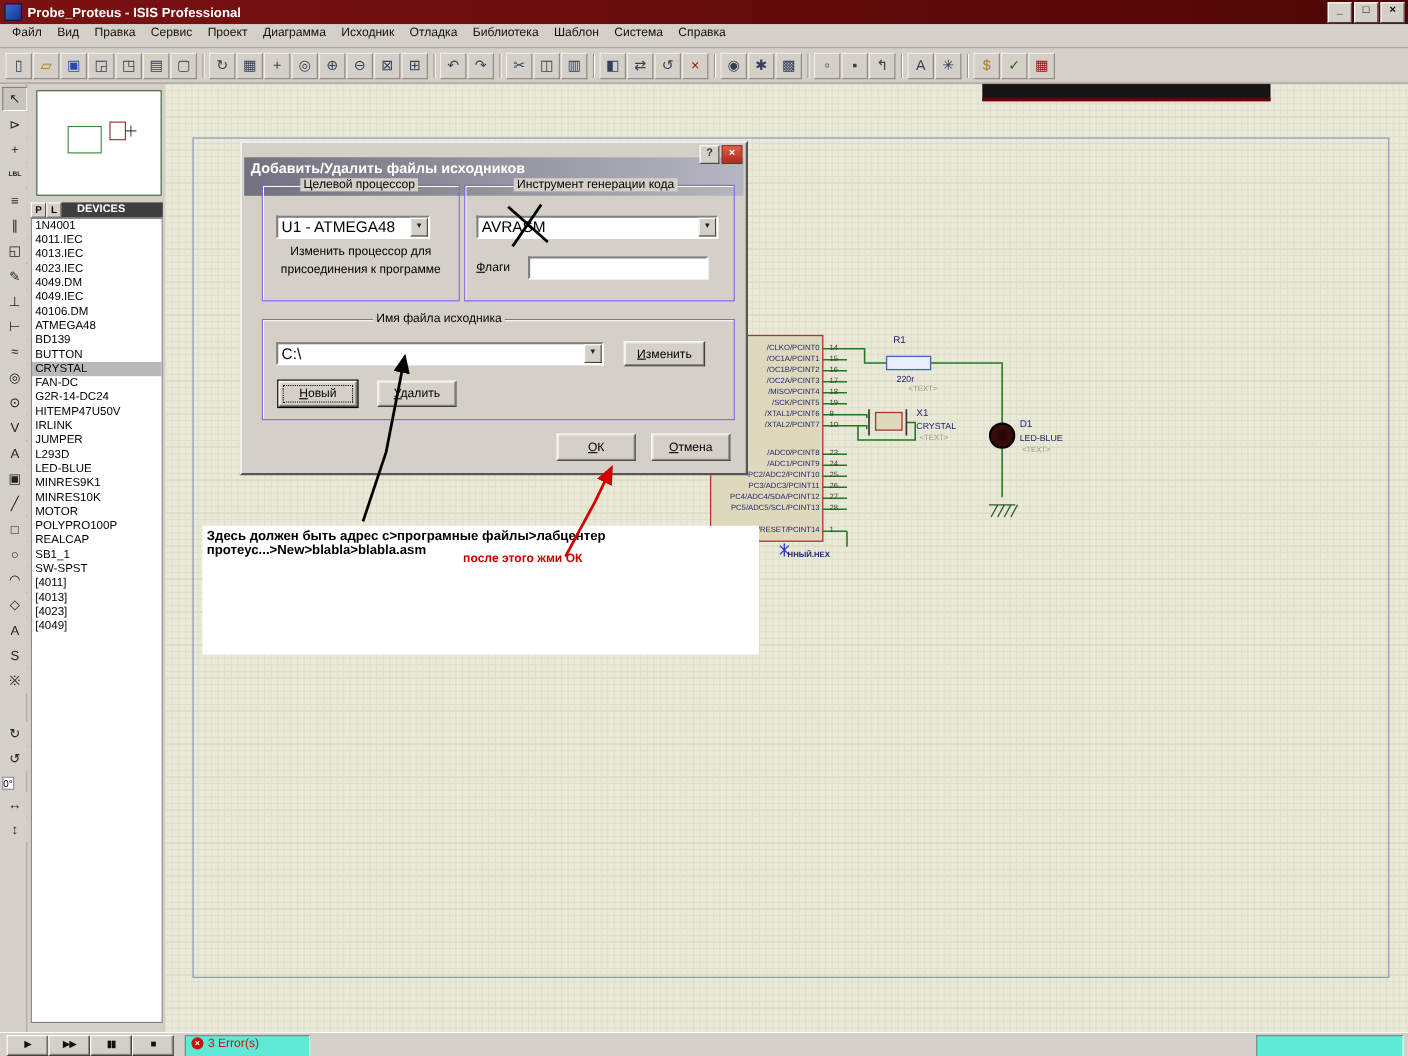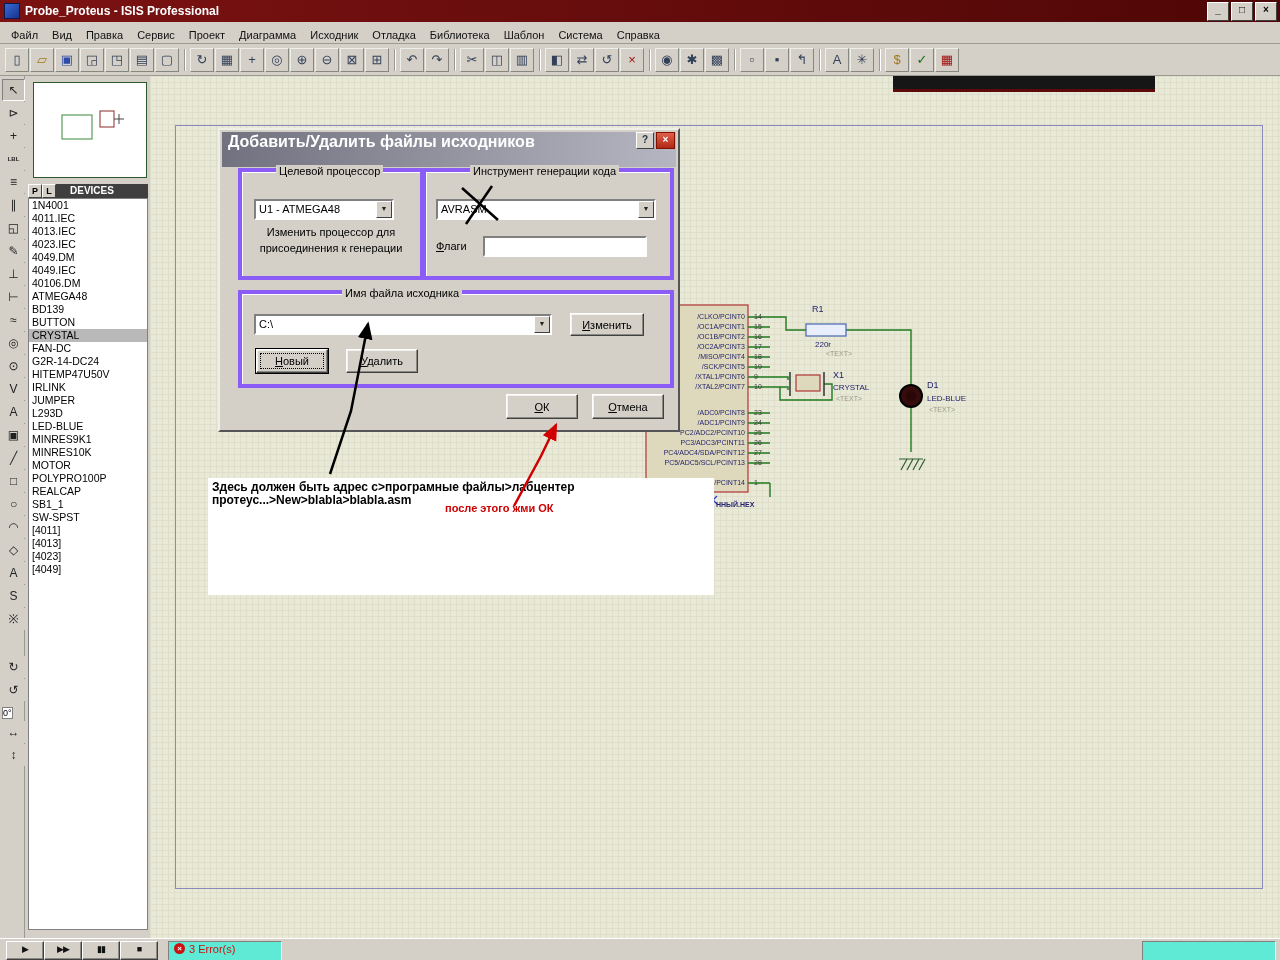--- a/index.html
+++ b/index.html
@@ -9,21 +9,21 @@
   .titlebar{position:absolute;left:0;top:0;width:100%;height:22px;
             background:linear-gradient(90deg,#7c1212,#4f0606);display:flex;align-items:center;color:#fff;z-index:60;}
   .app-icon{width:14px;height:14px;margin:0 5px 0 4px;background:linear-gradient(135deg,#3a6ad4,#16348c);
             border:1px solid #0a1a50;flex:none;}
   .title-text{font-size:12px;font-weight:bold;white-space:nowrap;}
   .win-controls{position:absolute;right:3px;top:2px;display:flex;gap:2px;}
   .win-btn{width:20px;height:17px;background:#d4d0c8;border:1px solid;border-color:#fff #404040 #404040 #fff;
            font-size:10px;line-height:14px;text-align:center;color:#000;font-weight:bold;}
   
   .menubar{position:absolute;top:22px;left:0;height:22px;width:100%;background:#d4d0c8;
-           border-bottom:1px solid #9a9a92;display:flex;align-items:flex-end;padding-left:4px;box-sizing:border-box;z-index:60;}
+           border-bottom:1px solid #9a9a92;display:flex;align-items:flex-start;padding-left:4px;box-sizing:border-box;z-index:60;}
   .menu-item{font-size:11px;padding:2px 7px;color:#111;white-space:nowrap;}
   .toolbar{position:absolute;top:44px;left:0;height:32px;width:100%;background:#d4d0c8;
            border-bottom:1px solid #9a9a92;display:flex;align-items:center;padding-left:5px;box-sizing:border-box;z-index:60;}
   .tbtn{width:22px;height:22px;margin-right:1px;background:#d4d0c8;border:1px solid;border-color:#efefea #87877f #87877f #efefea;
         display:flex;align-items:center;justify-content:center;flex:none;}
   .tbtn .g{font-style:normal;font-size:13px;line-height:13px;color:#33405a;}
   .tbtn .c-y{color:#a07818;} .tbtn .c-b{color:#2a4ba8;} .tbtn .c-r{color:#a01010;} .tbtn .c-g{color:#157015;}
   .tsep{width:0;height:22px;margin:0 4px;border-left:1px solid #9a9a92;border-right:1px solid #fff;flex:none;}
   
   .toolcol{position:absolute;left:0;top:76px;width:25px;bottom:22px;background:#d4d0c8;
@@ -61,45 +61,45 @@
   .pin-num{display:inline-block;margin-left:9px;color:#3a3a3a;}
   .slabel{position:absolute;z-index:6;font-size:8px;color:#23236e;white-space:nowrap;}
   .slabel.ref{font-size:9px;}
   .slabel.gray{color:#9a9a8a;font-size:7px;}
   .hexlabel{position:absolute;z-index:6;font-size:7px;font-weight:bold;color:#23236e;}
   .artifact{position:absolute;left:893px;top:76px;width:262px;height:13px;background:#161616;
             border-bottom:3px solid #5d0a0a;z-index:7;}
   
   .dialog{position:absolute;left:218px;top:128px;width:462px;height:304px;background:#d4d0c8;
           border:2px solid;border-color:#efefea #555 #555 #efefea;z-index:20;box-sizing:border-box;}
-  .dlg-title{position:absolute;left:2px;top:2px;right:2px;height:35px;
-             background:linear-gradient(90deg,#71717f,#b6b6c2);color:#fff;font-weight:bold;font-size:16px;
+  .dlg-title{position:absolute;left:2px;top:13px;right:2px;height:35px;
+             background:linear-gradient(90deg,#71717f,#b6b6c2);color:#fff;font-weight:bold;font-size:13px;
              line-height:20px;padding-left:6px;box-sizing:border-box;}
   .dlg-help{position:absolute;right:24px;top:2px;width:16px;height:15px;background:#d4d0c8;
             border:1px solid;border-color:#fff #404040 #404040 #fff;font-size:10px;font-weight:bold;color:#234;
             text-align:center;line-height:14px;}
   .dlg-close{position:absolute;right:3px;top:2px;width:17px;height:15px;
              background:linear-gradient(#e0604a,#b02818);border:1px solid #801000;color:#fff;font-weight:bold;
              font-size:10px;line-height:13px;text-align:center;}
-  .group{position:absolute;border:4px solid #8b5cf6;box-shadow:inset 1px 1px 0 #fff;}
+  .group{position:absolute;border:1px solid #8b5cf6;box-shadow:inset 1px 1px 0 #fff;}
   .gb-label{position:absolute;top:-7px;background:#d4d0c8;padding:0 3px;font-size:11px;color:#000;white-space:nowrap;}
   .combo{position:absolute;background:#fff;border:2px solid;border-color:#808080 #fff #fff #808080;box-sizing:border-box;}
-  .combo-text{display:block;font-size:11px;padding-left:3px;line-height:16px;color:#000;white-space:nowrap;overflow:hidden;}
+  .combo-text{display:block;font-size:14px;padding-left:3px;line-height:16px;color:#000;white-space:nowrap;overflow:hidden;}
   .combo-btn{position:absolute;right:0;top:0;bottom:0;width:16px;background:#d4d0c8;
              border:1px solid;border-color:#fff #404040 #404040 #fff;text-align:center;font-size:7px;line-height:14px;color:#222;box-sizing:border-box;}
   .caption{position:absolute;text-align:center;font-size:11px;line-height:16px;color:#000;}
   .lbl{position:absolute;font-size:11px;color:#000;white-space:nowrap;}
   .field{position:absolute;background:#fff;border:2px solid;border-color:#808080 #fff #fff #808080;
          font-size:11px;box-sizing:border-box;font-family:"Liberation Sans",sans-serif;padding:0 2px;}
   .btn{position:absolute;background:#d4d0c8;border:1px solid;border-color:#fff #404040 #404040 #fff;
        box-shadow:inset -1px -1px 0 #8a8a82,inset 1px 1px 0 #f4f2ee;font-size:11px;text-align:center;color:#000;box-sizing:border-box;}
   .btn.default{outline:1px solid #000;}
   .btn.focused::after{content:"";position:absolute;left:3px;top:3px;right:3px;bottom:3px;border:1px dotted #000;}
   
-  .notebox{position:absolute;left:208px;top:478px;width:506px;height:117px;background:#fff;z-index:30;}
+  .notebox{position:absolute;left:184px;top:478px;width:506px;height:117px;background:#fff;z-index:30;}
   .note-text{position:absolute;left:4px;top:3px;width:420px;font-size:12px;font-weight:bold;line-height:13px;color:#000;}
   .note-red{position:absolute;left:237px;top:24px;font-size:11px;font-weight:bold;color:#cc0000;white-space:nowrap;}
   .arrows{position:absolute;left:0;top:0;width:1280px;height:960px;z-index:40;pointer-events:none;}
   
   .statusbar{position:absolute;left:0;bottom:0;width:100%;height:22px;background:#d4d0c8;
              border-top:1px solid #fff;z-index:50;box-sizing:border-box;}
   .sb-btn{position:absolute;top:2px;width:36px;height:17px;background:#d4d0c8;border:1px solid;
           border-color:#fff #404040 #404040 #fff;box-shadow:inset -1px -1px 0 #8a8a82;
           font-size:9px;text-align:center;line-height:15px;color:#111;letter-spacing:-1px;}
   .sb-panel{position:absolute;top:2px;height:26px;border:1px solid;border-color:#808080 #fff #fff #808080;
@@ -448,21 +448,21 @@
     <span class="dlg-close">×</span>
 
     <div class="group" style="left:18px;top:38px;width:178px;height:104px">
       <span class="gb-label" style="left:34px">Целевой процессор</span>
       <div class="combo" style="left:12px;top:27px;width:140px;height:21px">
         <span class="combo-text">U1 - ATMEGA48</span>
         <span class="combo-btn">▼</span>
       </div>
       <div class="caption" style="left:4px;top:52px;width:170px">
         <div>Изменить процессор для</div>
-        <div>присоединения к генерации</div>
+        <div>присоединения к программе</div>
       </div>
     </div>
 
     <div class="group" style="left:202px;top:38px;width:244px;height:104px">
       <span class="gb-label" style="left:44px">Инструмент генерации кода</span>
       <div class="combo" style="left:10px;top:27px;width:220px;height:21px">
         <span class="combo-text">AVRASM</span>
         <span class="combo-btn">▼</span>
       </div>
       <span class="lbl mnemonic" style="left:10px;top:68px"><u>Ф</u>лаги</span>

